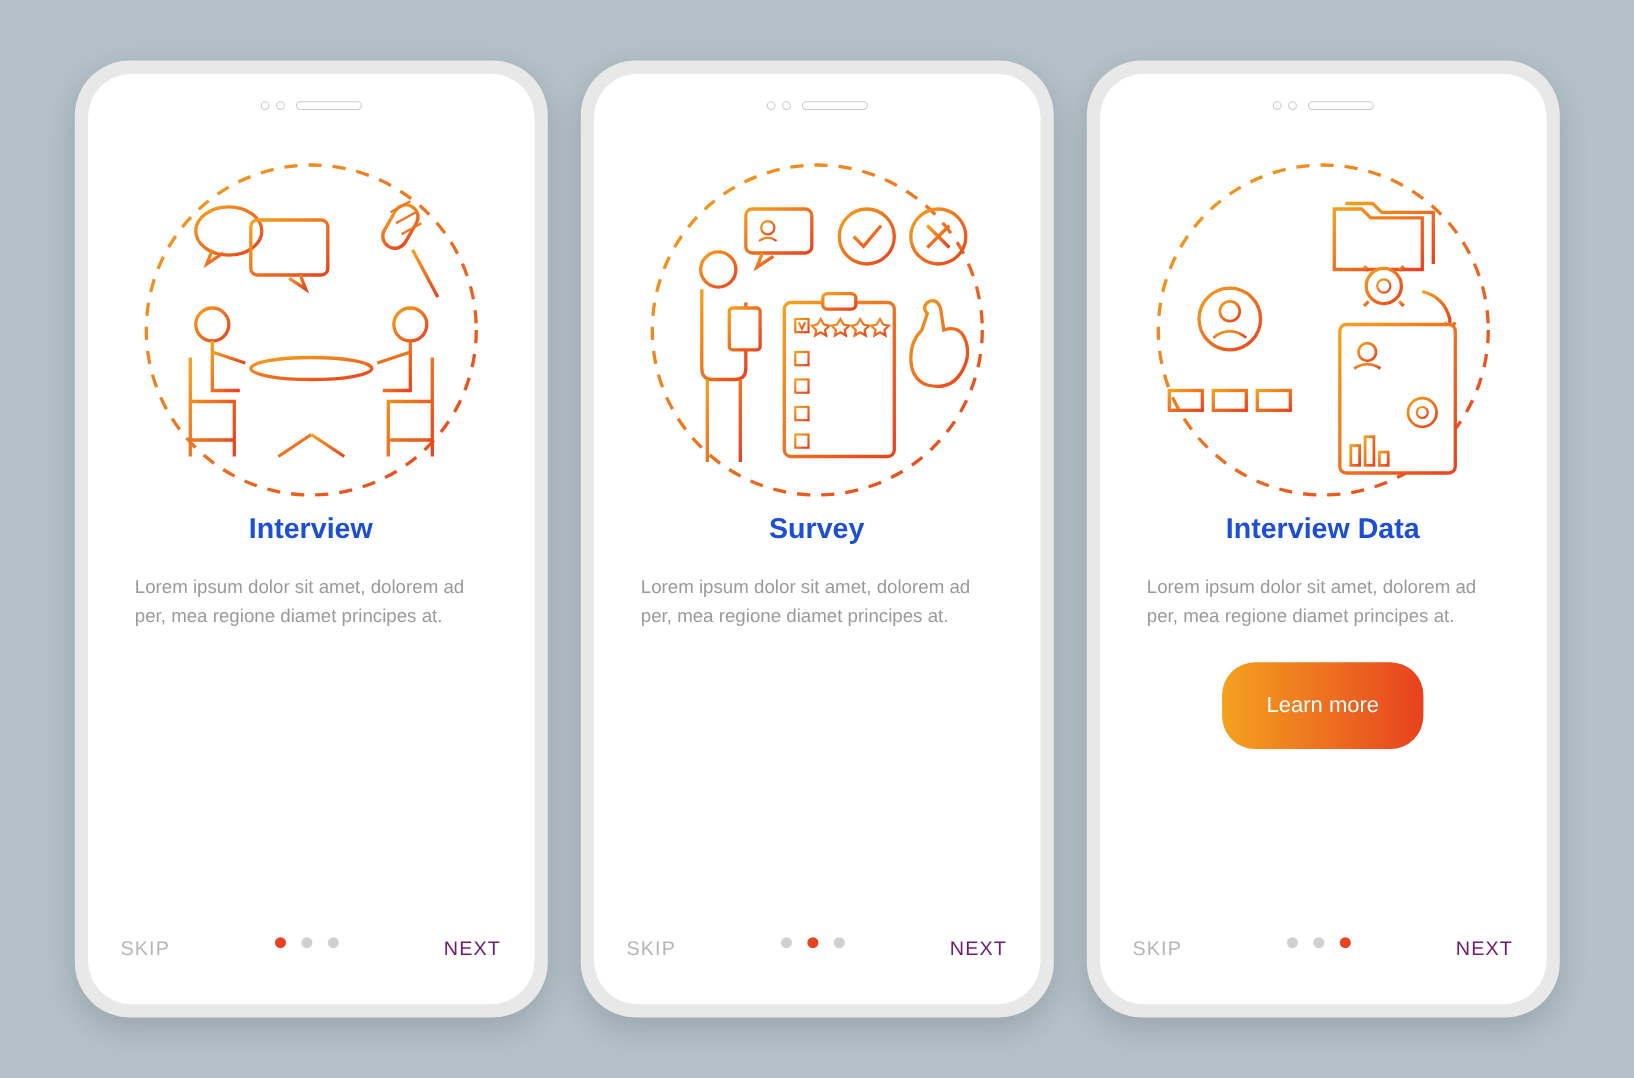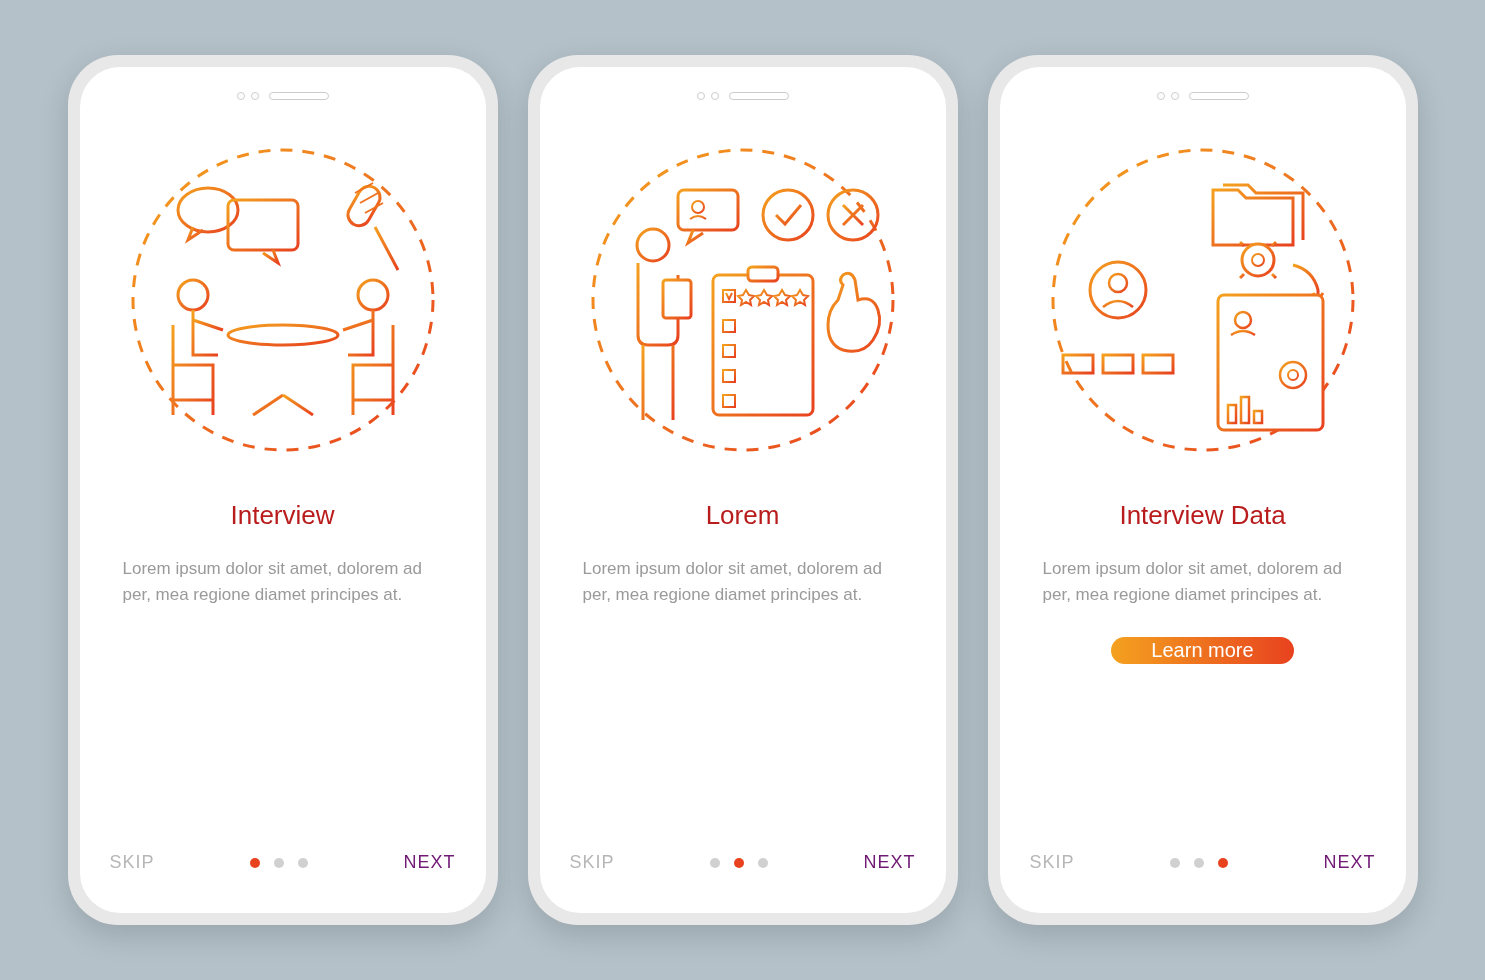--- a/index.html
+++ b/index.html
@@ -54,50 +54,48 @@
   height: 330px;
   margin-top: 25px;
   display: flex;
   align-items: center;
   justify-content: center;
   position: relative;
 }
 .illus-wrap svg { width: 100%; height: 100%; }
 .title {
   font-size: 26px;
-  color: #b91c1c;
-  font-weight: 400;
-  margin-top: 35px;
+  color: #1d4ed8;
+  font-weight: 700;
   text-align: center;
 }
 .desc {
   font-size: 17px;
   color: #9a9a9a;
   line-height: 1.5;
   text-align: left;
   margin-top: 25px;
   max-width: 320px;
 }
 .cta-btn {
   margin-top: 30px;
   background: linear-gradient(90deg, #f4a11f 0%, #e8421f 100%);
   color: #fff;
   border: none;
-  padding: 2px 40px;
+  padding: 28px 40px;
   border-radius: 30px;
   font-size: 20px;
   cursor: pointer;
 }
 .nav-row {
   position: absolute;
   bottom: 40px;
   left: 30px; right: 30px;
   display: flex;
   justify-content: space-between;
-  align-items: center;
 }
 .skip {
   font-size: 18px;
   color: #b6b6b6;
   letter-spacing: 1px;
   cursor: pointer;
 }
 .next {
   font-size: 18px;
   color: #701a75;
@@ -234,21 +232,21 @@
         <rect x="140" y="185" width="12" height="12" fill="none" stroke="url(#g2)" stroke-width="2"></rect>
         <line x1="158" y1="191" x2="220" y2="191" stroke="url(#g2)" stroke-width="3"></line>
         <rect x="140" y="210" width="12" height="12" fill="none" stroke="url(#g2)" stroke-width="2"></rect>
         <line x1="158" y1="216" x2="220" y2="216" stroke="url(#g2)" stroke-width="3"></line>
         <rect x="140" y="235" width="12" height="12" fill="none" stroke="url(#g2)" stroke-width="2"></rect>
         <line x1="158" y1="241" x2="220" y2="241" stroke="url(#g2)" stroke-width="3"></line>
         <rect x="140" y="260" width="12" height="12" fill="none" stroke="url(#g2)" stroke-width="2"></rect>
         <line x1="158" y1="266" x2="220" y2="266" stroke="url(#g2)" stroke-width="3"></line>
       </svg>
     </div>
-    <div class="title">Lorem</div>
+    <div class="title">Survey</div>
     <div class="desc">Lorem ipsum dolor sit amet, dolorem ad per, mea regione diamet principes at.</div>
     <div class="spacer"></div>
     <div class="nav-row">
       <div class="skip">SKIP</div>
       <div class="dots">
         <div class="dot"></div>
         <div class="dot active"></div>
         <div class="dot"></div>
       </div>
       <div class="next">NEXT</div>

